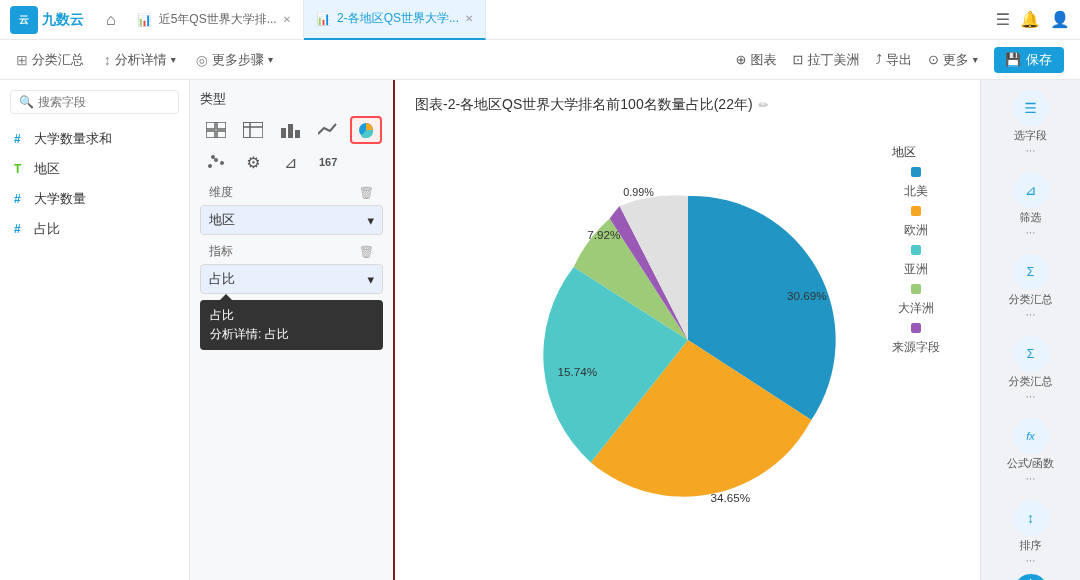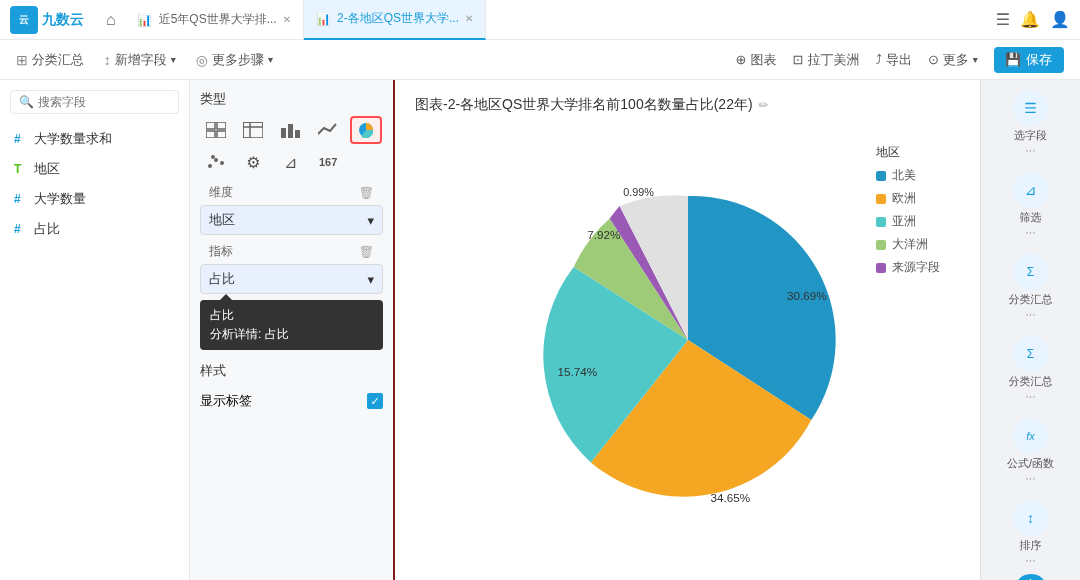--- a/index.html
+++ b/index.html
@@ -52,21 +52,21 @@
     .style-section { margin-top: 12px; }
     .checkbox-row { display: flex; align-items: center; justify-content: space-between; padding: 4px 0; }
     .checkbox-custom { width: 16px; height: 16px; background: #1a9edb; border-radius: 2px; display: flex; align-items: center; justify-content: center; color: white; font-size: 11px; }
 
     
     .chart-area { flex: 1; background: #fff; padding: 16px 20px; position: relative; overflow: hidden; }
     .chart-title { font-size: 14px; color: #333; margin-bottom: 10px; display: flex; align-items: center; gap: 6px; }
     .chart-title .edit-icon { color: #aaa; font-size: 12px; cursor: pointer; }
     .chart-container { display: flex; align-items: center; justify-content: center; height: calc(100% - 36px); position: relative; }
     .legend { position: absolute; right: 20px; top: 20px; }
-    .legend-item { display: flex; align-items: center; gap: 6px; margin-bottom: 6px; font-size: 12px; color: #555; }
+    .legend-item { display: flex; align-items: center; gap: 6px; margin-bottom: 6px; font-size: 12px; color: #555; flex-direction: column; }
     .legend-dot { width: 10px; height: 10px; border-radius: 2px; }
 
     
     .right-sidebar { width: 100px; background: #f0f2f5; border-left: 1px solid #e0e0e0; display: flex; flex-direction: column; align-items: center; padding: 10px 0; gap: 8px; }
     .sidebar-step { display: flex; flex-direction: column; align-items: center; gap: 2px; cursor: pointer; }
     .step-icon { width: 36px; height: 36px; border-radius: 50%; background: #e8f4ff; display: flex; align-items: center; justify-content: center; color: #1a9edb; font-size: 14px; }
     .step-label { font-size: 11px; color: #555; }
     .step-connector { width: 2px; height: 12px; background: #1a9edb; margin: 0 auto; }
     .step-more { color: #888; font-size: 10px; cursor: pointer; }
     .add-btn { width: 28px; height: 28px; border-radius: 50%; background: #1a9edb; color: white; display: flex; align-items: center; justify-content: center; font-size: 18px; cursor: pointer; }
@@ -100,21 +100,21 @@
   </div>
 </div>
 
 <div class="toolbar">
   <div class="toolbar-item">
     <span class="icon">⊞</span>
     <span>分类汇总</span>
   </div>
   <div class="toolbar-item">
     <span class="icon">↕</span>
-    <span>新增字段</span>
+    <span>分析详情</span>
     <span style="font-size:10px;">▾</span>
   </div>
   <div class="toolbar-item">
     <span class="icon">◎</span>
     <span>更多步骤</span>
     <span style="font-size:10px;">▾</span>
   </div>
   <div class="toolbar-right">
     <div class="toolbar-btn">
       <span>⊕</span>
@@ -233,27 +233,20 @@
     <div class="select-box">
       <span>占比</span>
       <span class="select-arrow">▾</span>
     </div>
 
     <div class="tooltip-box">
       <div style="font-weight:500;">占比</div>
       <div>分析详情: 占比</div>
     </div>
 
-    <div class="style-section">
-      <div class="section-title">样式</div>
-      <div class="checkbox-row">
-        <span>显示标签</span>
-        <div class="checkbox-custom">✓</div>
-      </div>
-    </div>
   </div>
 
   <div class="chart-area">
     <div class="chart-title">
       <span>图表-2-各地区QS世界大学排名前100名数量占比(22年)</span>
       <span class="edit-icon">✏</span>
     </div>
     <div class="chart-container">
 
       <div class="legend">

